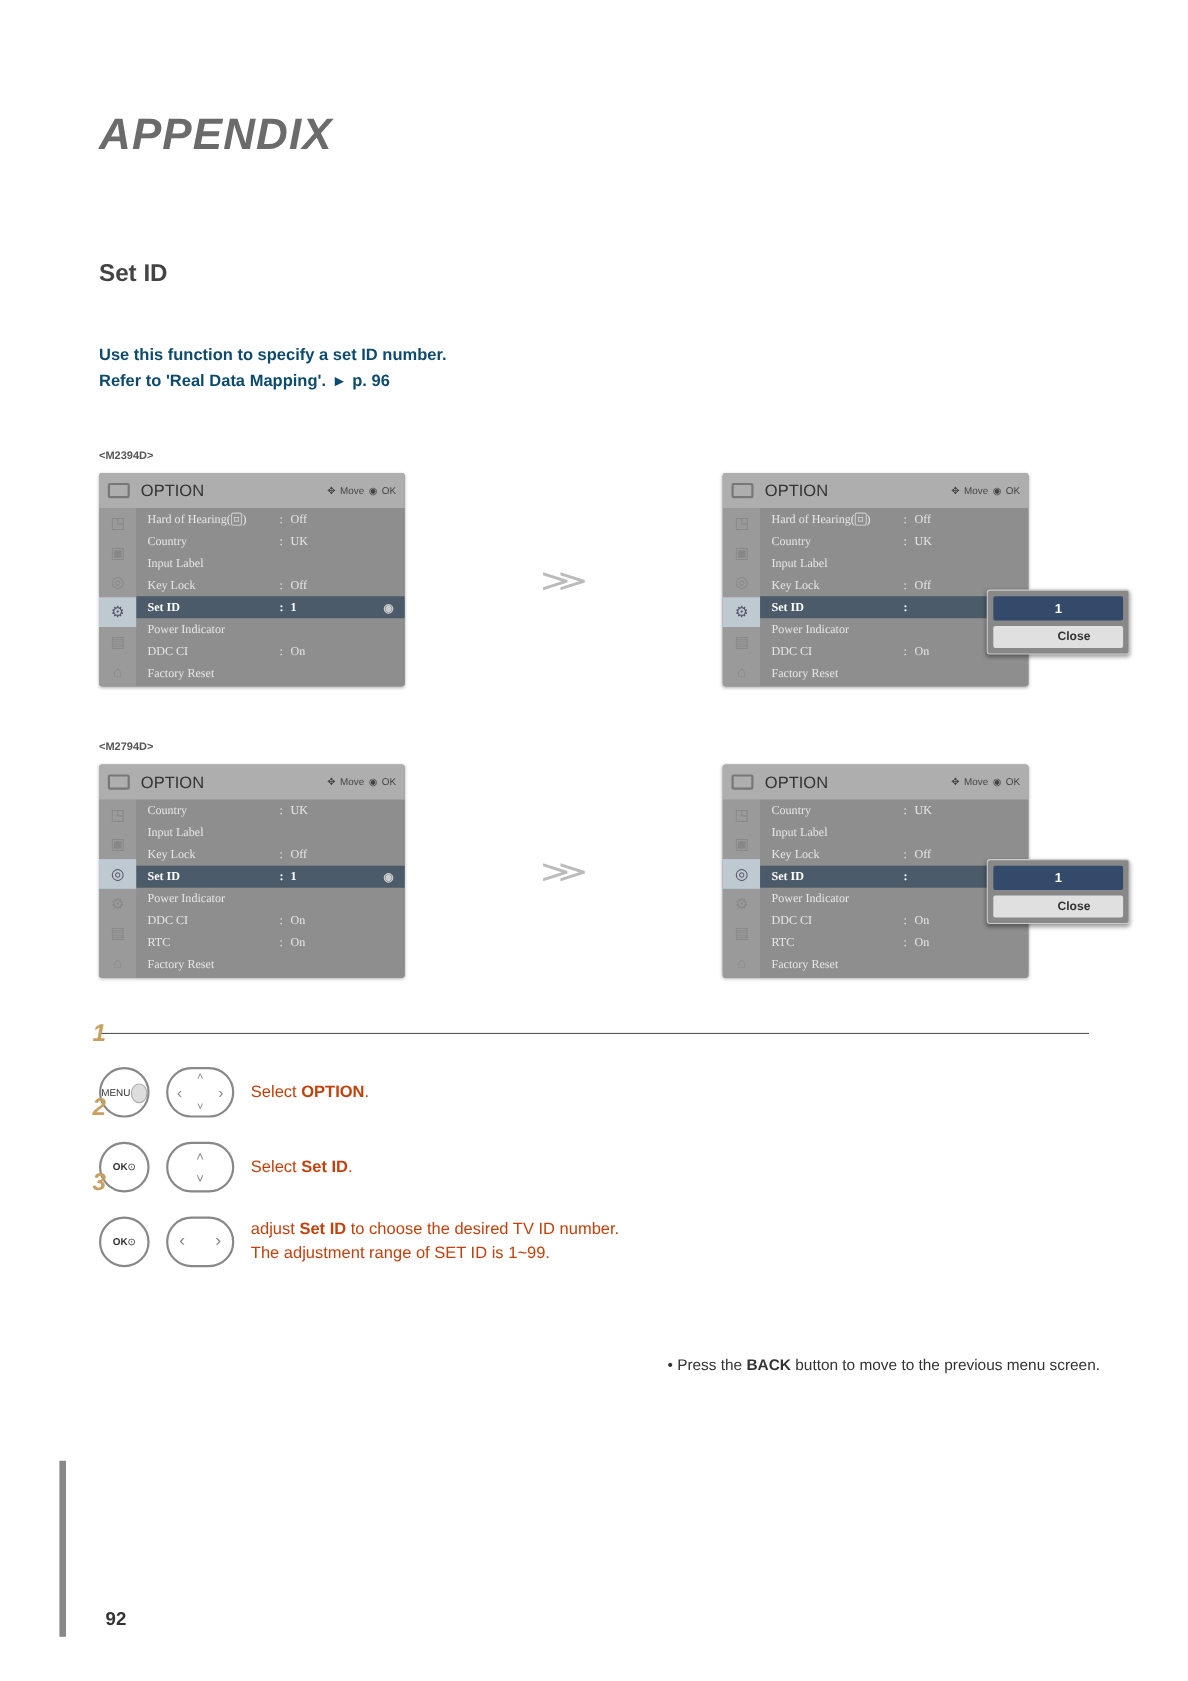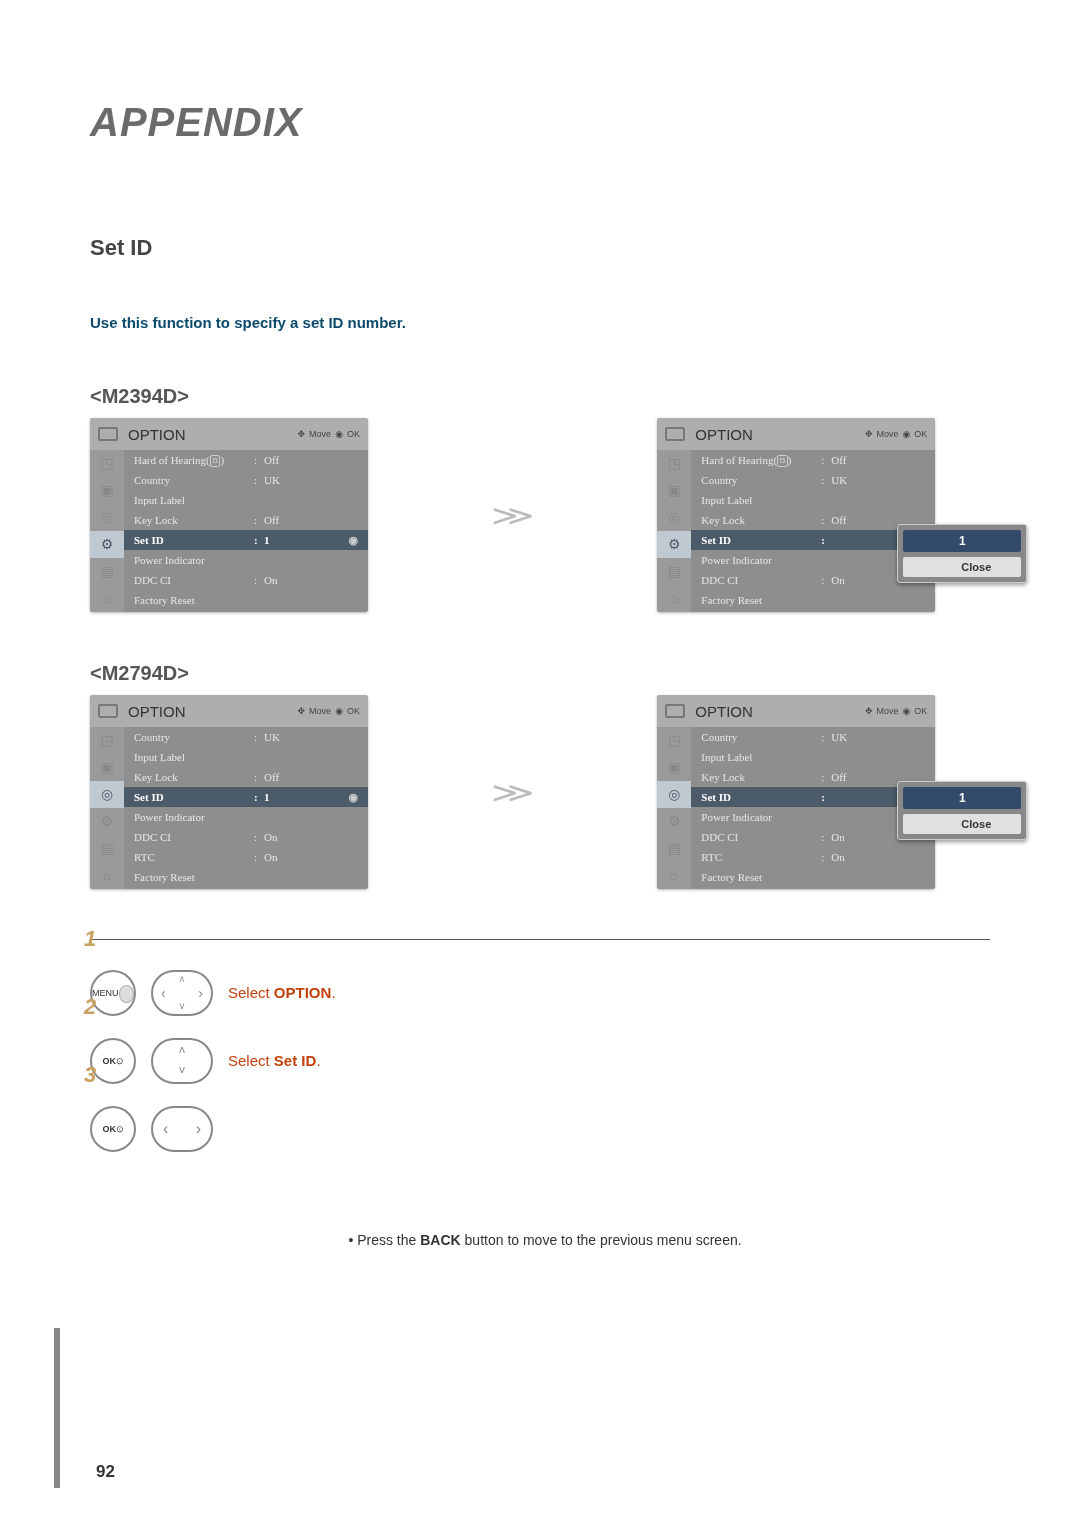--- a/index.html
+++ b/index.html
@@ -27,21 +27,21 @@
     margin-bottom: 50px;
   }
   .intro p {
     font-size: 15px;
     font-weight: 600;
     color: #0c4a6e;
     line-height: 1.6;
   }
   .intro .arrow { display: inline-block; margin: 0 4px; }
   .model-label {
-    font-size: 20px;
+    font-size: 10px;
     font-weight: 700;
     color: #555;
     margin-top: 50px;
     margin-bottom: 10px;
   }
   .model-row {
     display: flex;
     align-items: center;
     gap: 130px;
     margin-bottom: 20px;
@@ -201,21 +201,21 @@
   .four-arrows .u { position: absolute; top: 2px; font-size: 10px; color: #888; }
   .four-arrows .d { position: absolute; bottom: 2px; font-size: 10px; color: #888; }
 
   .step-text { font-size: 15px; color: #c2410c; line-height: 1.5; }
   .step-text b { font-weight: 700; }
 
   .footnote {
     margin-top: 80px;
     font-size: 14px;
     color: #333;
-    text-align: center;
+    text-align: right;
   }
   .page-num {
     position: absolute;
     left: 96px;
     bottom: 46px;
     font-size: 17px;
     font-weight: 700;
     color: #333;
   }
   .page-edge {
@@ -230,20 +230,25 @@
 </style>
 </head>
 <body>
 
 <h1 class="appendix-title">APPENDIX</h1>
 
 <h2 class="section-title">Set ID</h2>
 
 <div class="intro">
   <p>Use this function to specify a set ID number.</p>
+  <p>
+    <span>Refer to 'Real Data Mapping'.</span>
+    <span class="arrow">▸</span>
+    <span>p. 96</span>
+  </p>
 </div>
 
 <div class="model-label">&lt;M2394D&gt;</div>
 <div class="model-row">
 
   <div class="osd">
     <div class="osd-header">
       <span class="letterbox"></span>
       <span>OPTION</span>
       <span class="spacer"></span>
@@ -537,20 +542,24 @@
 
   <div class="step">
     <div style="position:relative">
       <span class="step-num">3</span>
       <div class="btn-round">
         <span class="btn-ok-small">OK</span>
         <span class="btn-ok-dot"></span>
       </div>
     </div>
     <div class="btn-oval lr-arrows"></div>
+    <div class="step-text">
+      <span>adjust </span><b>Set ID</b><span> to choose the desired TV ID number.</span><br>
+      <span>The adjustment range of SET ID is 1~99.</span>
+    </div>
   </div>
 </div>
 
 <div class="footnote">
   <span>• Press the </span><b>BACK</b><span> button to move to the previous menu screen.</span>
 </div>
 
 <div class="page-edge"></div>
 <div class="page-num">92</div>
 

